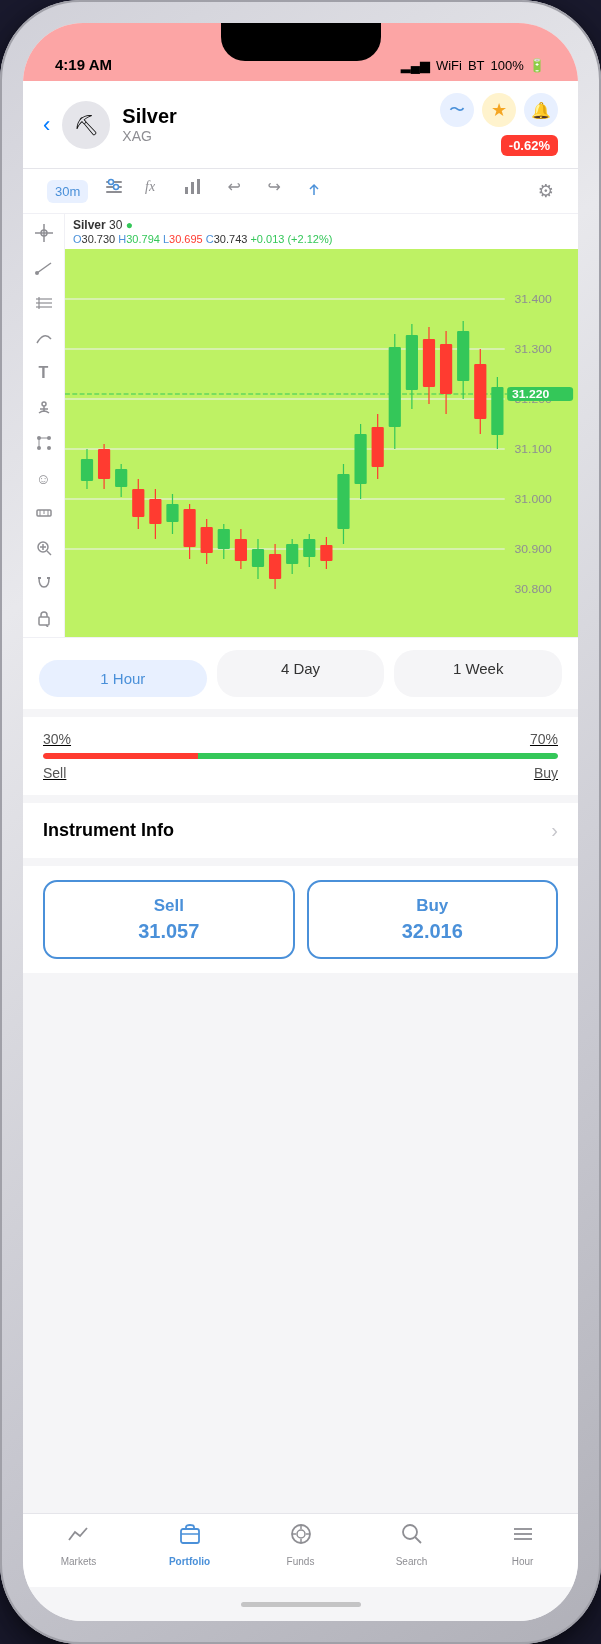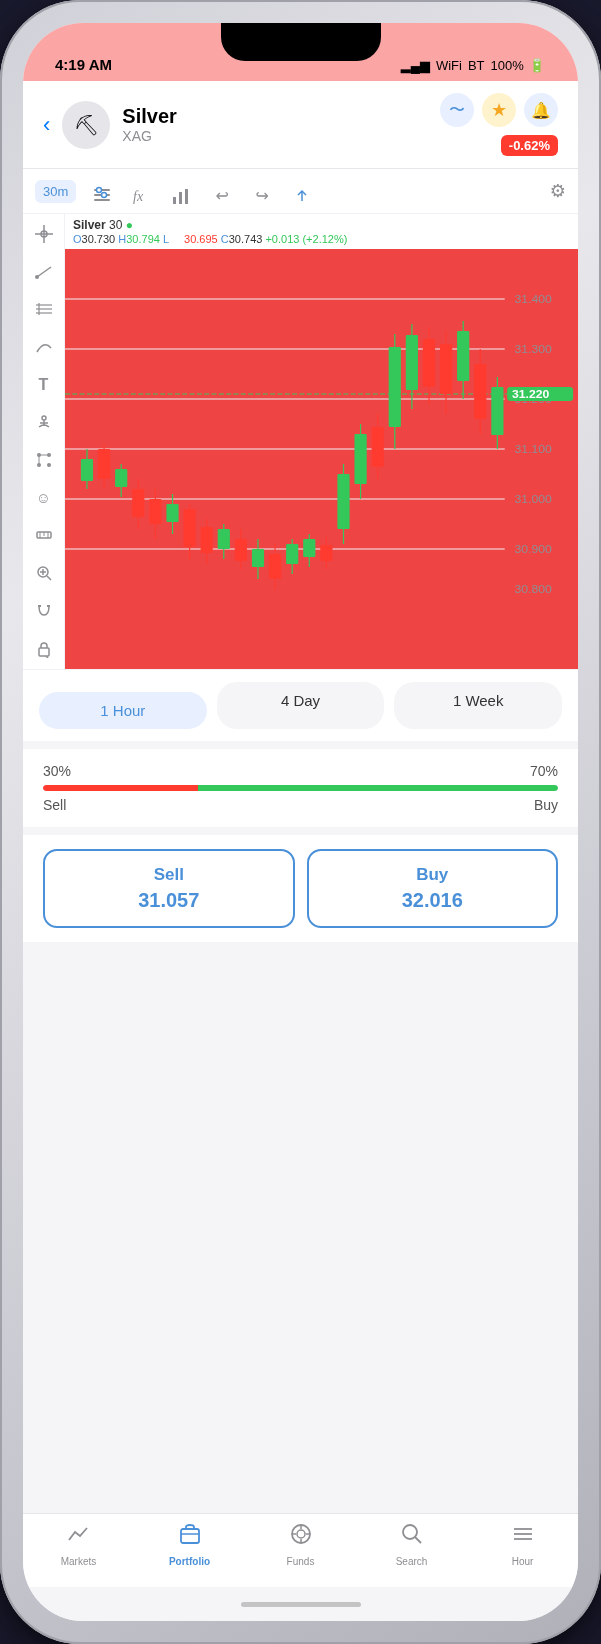--- a/index.html
+++ b/index.html
@@ -175,39 +175,39 @@
       background: #fff;
       flex: 1;
       display: flex;
       flex-direction: column;
       overflow: hidden;
     }
 
     .chart-toolbar {
       display: flex;
       align-items: center;
-      padding: 8px 12px;
+      padding: 8px 24px;
       gap: 12px;
       border-bottom: 1px solid #f0f0f5;
       background: #fff;
     }
     .toolbar-btn {
       padding: 4px 8px;
       font-size: 13px;
       color: #4a90d9;
       background: #e8f0ff;
       border-radius: 6px;
       cursor: pointer;
       font-weight: 500;
     }
     .toolbar-icon {
       width: 28px;
       height: 28px;
       display: flex;
-      align-items: flex-end;
+      align-items: flex-start;
       justify-content: center;
       font-size: 16px;
       color: #8e8e93;
       cursor: pointer;
     }
     .toolbar-spacer { flex: 1; }
     .toolbar-settings {
       font-size: 18px;
       color: #8e8e93;
       cursor: pointer;
@@ -237,21 +237,21 @@
       height: 28px;
       display: flex;
       align-items: center;
       justify-content: center;
     }
 
     
     .chart-canvas-wrap {
       flex: 1;
       position: relative;
-      background: #ef4444;
+      background: #bef264;
       overflow: hidden;
     }
     .chart-info-bar {
       padding: 4px 8px;
       font-size: 12px;
       color: #333;
       background: #fff;
     }
     .chart-info-bar .symbol { font-weight: 700; }
     .chart-ohlc {
@@ -286,20 +286,21 @@
     .period-btn.inactive {
       background: #f5f5f7;
       color: #333;
     }
 
     
     .sentiment-section {
       background: #fff;
       padding: 14px 20px;
       margin-top: 8px;
+      text-decoration: underline;
     }
     .sentiment-percentages {
       display: flex;
       justify-content: space-between;
       font-size: 14px;
       color: #555;
       margin-bottom: 6px;
     }
     .sentiment-bar {
       height: 6px;
@@ -586,21 +587,21 @@
           <div class="chart-canvas-wrap">
             <div class="chart-info-bar">
               <div>
                 <span class="symbol">Silver</span>
                 <span> 30 </span>
                 <span style="color:#34c759;font-size:12px;">●</span>
               </div>
               <div class="chart-ohlc">
                 O<span style="color:#333;">30.730</span>
                 H<span style="color:#34c759;">30.794</span>
-                L<span style="color:#ff3b30;margin-left:15px;">30.695</span>
+                L<span style="color:#ff3b30;">30.695</span>
                 C<span style="color:#333;">30.743</span>
                 <span class="positive">+0.013 (+2.12%)</span>
               </div>
             </div>
 
             
             <svg width="100%" height="360" viewBox="0 0 420 360" preserveAspectRatio="none">
 
               <line x1="0" y1="50" x2="360" y2="50" stroke="#f0f0f5" stroke-width="1"></line>
               <line x1="0" y1="100" x2="360" y2="100" stroke="#f0f0f5" stroke-width="1"></line>
@@ -714,20 +715,24 @@
         <div class="sentiment-bar">
           <div class="sentiment-sell" style="width:30%"></div>
           <div class="sentiment-buy" style="width:70%"></div>
         </div>
         <div class="sentiment-labels">
           <span>Sell</span>
           <span>Buy</span>
         </div>
       </div>
 
+      <div class="instrument-info">
+        <span class="instrument-info-title">Instrument Info</span>
+        <span class="chevron-right">›</span>
+      </div>
 
       <div class="trade-section">
         <div class="trade-btn">
           <div class="trade-btn-label">Sell</div>
           <div class="trade-btn-price">31.057</div>
         </div>
         <div class="trade-btn">
           <div class="trade-btn-label">Buy</div>
           <div class="trade-btn-price">32.016</div>
         </div>

